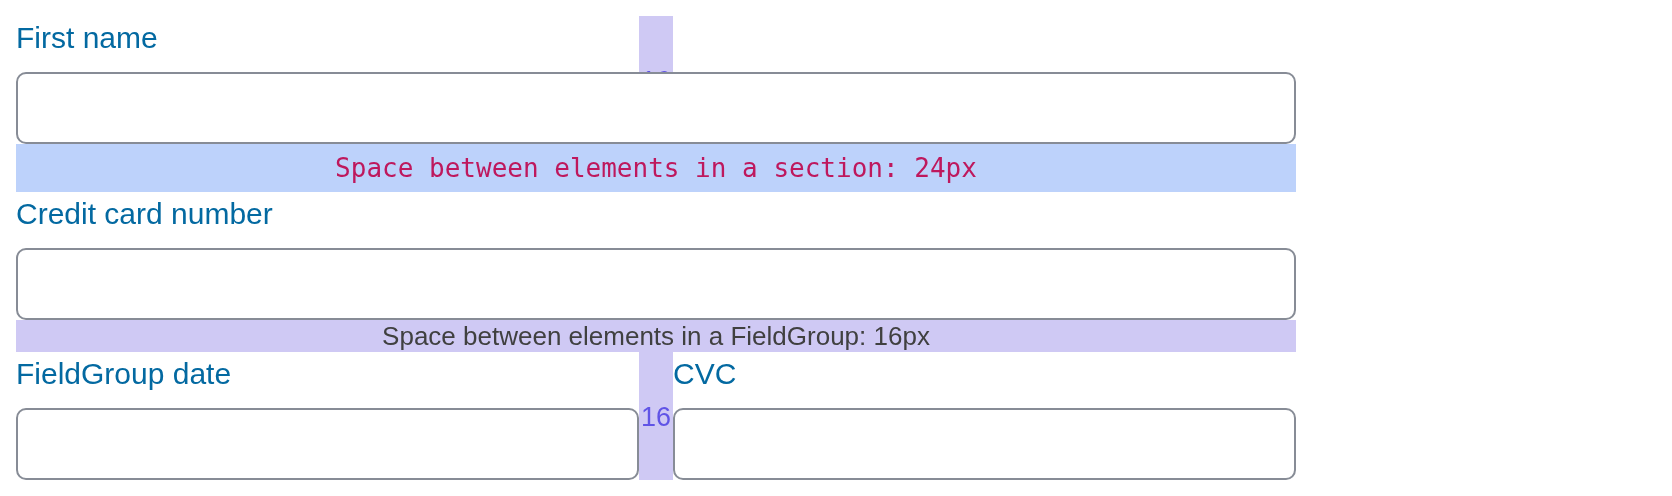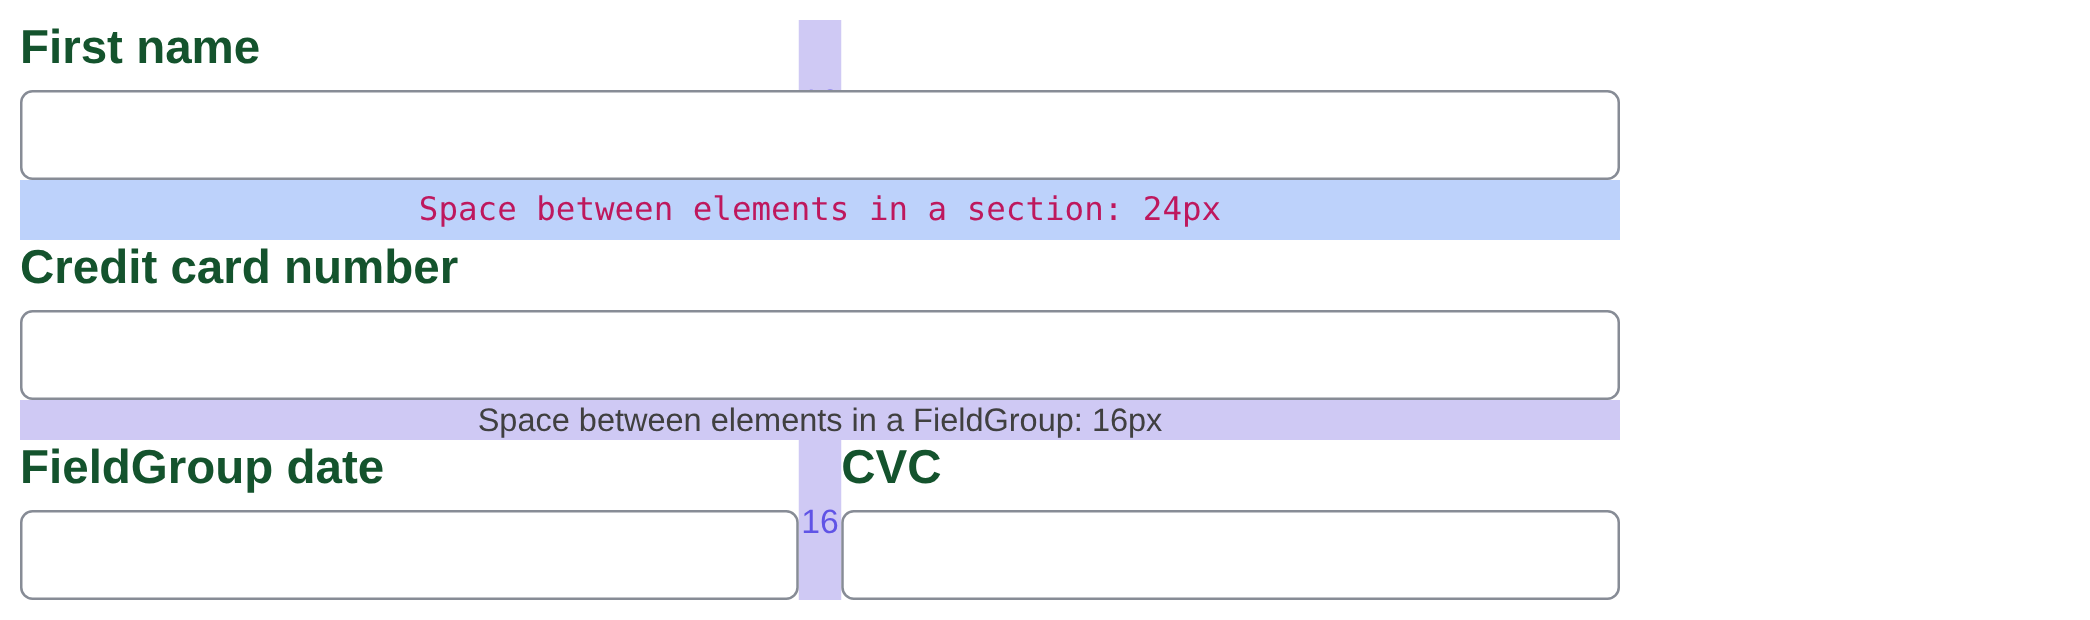--- a/index.html
+++ b/index.html
@@ -26,24 +26,24 @@
     display: flex;
     gap: 34px;
   }
   .col {
     flex: 1 1 0;
     min-width: 0;
     position: relative;
     z-index: 1;
   }
   .field-label {
-    font-size: 38px;
-    font-weight: 700;
+    font-size: 30px;
+    font-weight: 400;
     line-height: 44px;
-    color: #14532d;
+    color: #0369a1;
     margin-bottom: 12px;
     white-space: nowrap;
   }
   .text-input {
     box-sizing: border-box;
     display: block;
     width: 100%;
     height: 72px;
     background: #ffffff;
     border: 2px solid #878c96;

